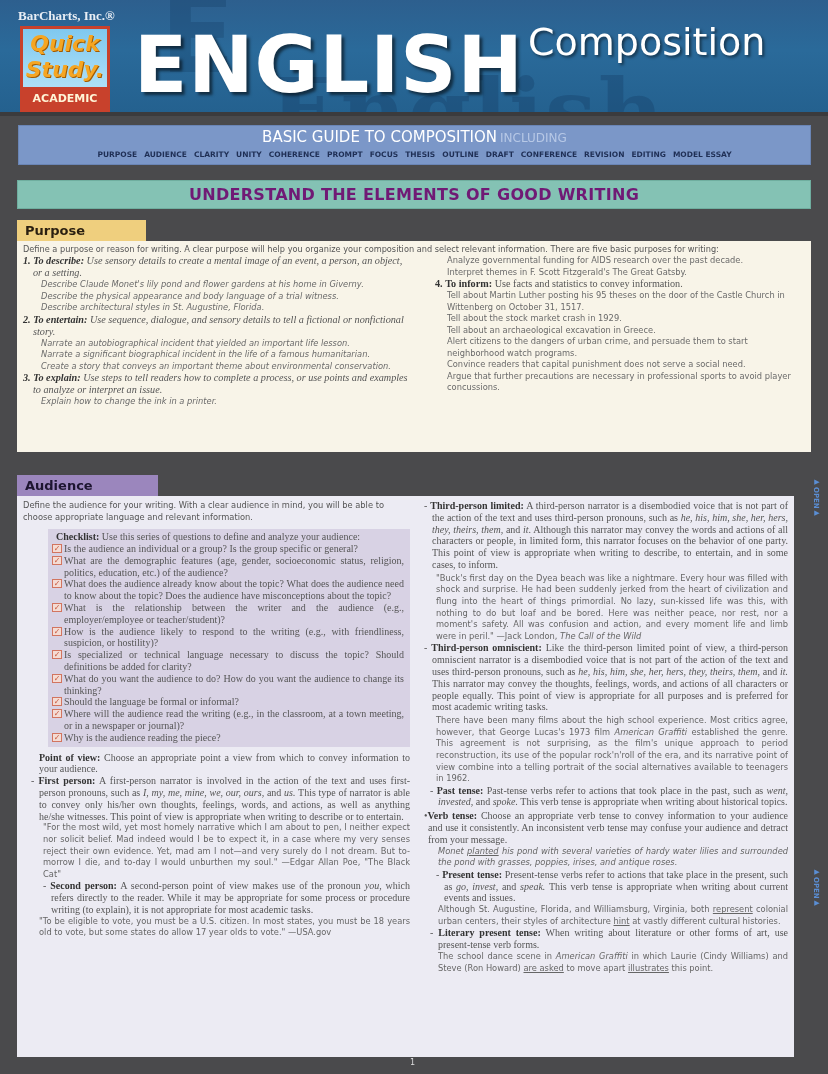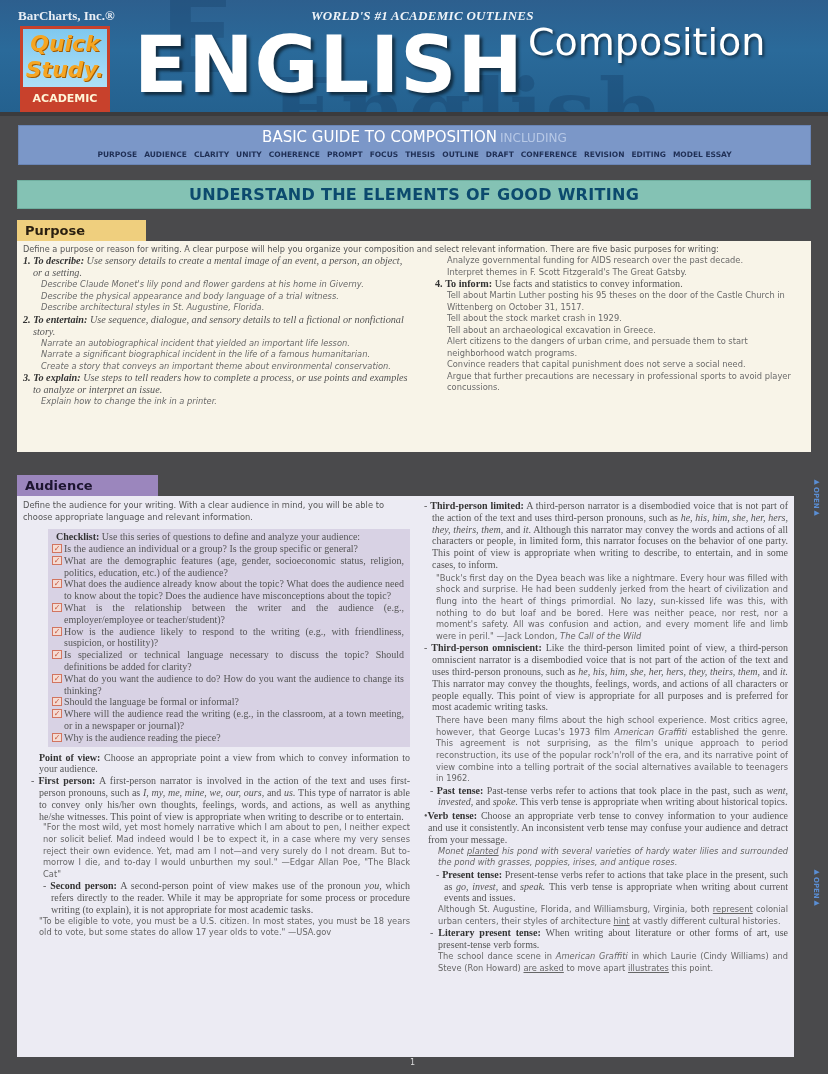--- a/index.html
+++ b/index.html
@@ -83,21 +83,21 @@
   .guide .topics {
     display: flex; justify-content: center; gap: 7px;
     font-family: "DejaVu Sans", sans-serif; font-size: 7.5px; font-weight: bold; color: #1f2f55;
     line-height: 14px;
   }
   
   .banner {
     position: absolute; left: 17px; top: 180px; width: 794px; height: 29px;
     background: #84c2b4; border: 1px solid #6fae9f; text-align: center;
     font-family: "DejaVu Sans", sans-serif; font-weight: bold; font-size: 16px;
-    color: #0c4a6e; line-height: 27px; letter-spacing: 0.3px;
+    color: #701a75; line-height: 27px; letter-spacing: 0.3px;
   }
   
   .tab {
     position: absolute; height: 21px;
     font-family: "DejaVu Sans", sans-serif; font-weight: bold; font-size: 13px;
     color: #2a1f10; padding-left: 8px; line-height: 21px;
   }
   .tab.purpose { left: 17px; top: 220px; width: 129px; background: #efcf7e; }
   .tab.audience { left: 17px; top: 475px; width: 141px; background: #9b86bd; color: #1d1530; }
   
@@ -165,21 +165,20 @@
     font-family: "DejaVu Sans", sans-serif; font-size: 8px; color: #ddd;
   }
 </style>
 </head>
 <body>
 
 <div class="header">
   <div class="bg-letter">E</div>
   <div class="bg-word">English</div>
   <div class="publisher">BarCharts, Inc.®</div>
-  <div class="tagline">WORLD'S #1 ACADEMIC OUTLINES</div>
   <div class="qs-logo">
     <div class="top">
       <div class="word">Quick</div>
       <div class="word">Study.</div>
     </div>
     <div class="acad">ACADEMIC</div>
   </div>
   <div class="title-main">ENGLISH</div>
   <div class="title-sub1">Composition</div>
 </div>

